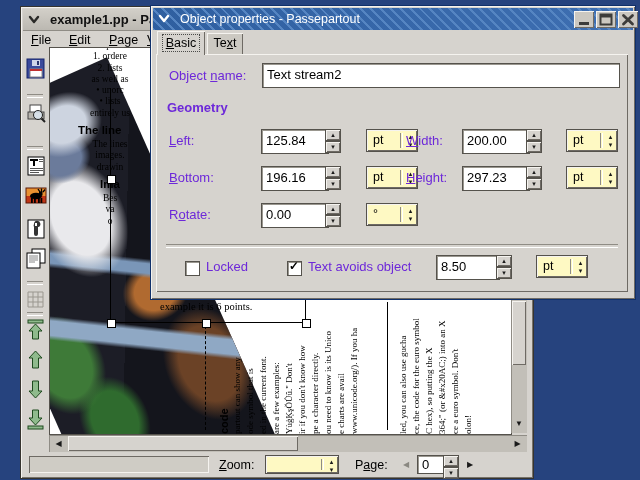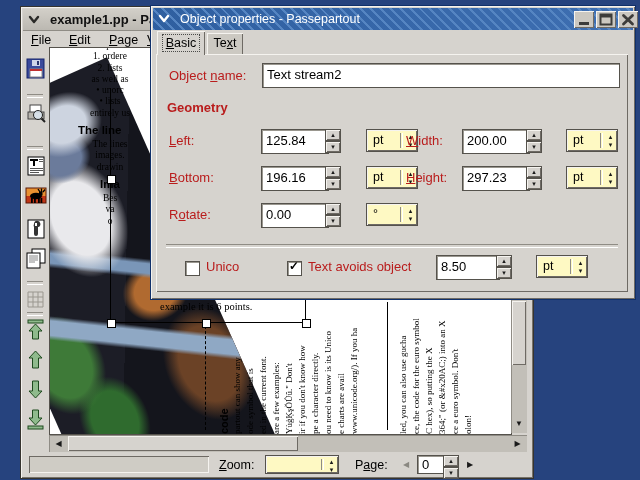--- a/index.html
+++ b/index.html
@@ -81,21 +81,21 @@
     box-shadow:inset 1px 1px #f4f2ee, inset -1px -1px #6e6a64;}
   .dtb{left:2px;top:2px;width:480px;height:22px;
     background:repeating-linear-gradient(45deg,#5585c2 0 2px,rgba(0,0,0,0) 2px 7px),linear-gradient(90deg,#2f5fa0,#3e6fb2);}
   .dtb .ttl{position:absolute;left:27px;top:4px;font-size:12.5px;font-weight:normal;color:#fff;white-space:nowrap;}
   .tbtn{position:absolute;top:3px;width:20px;height:17px;background:#cbc8c1;
     box-shadow:inset 1px 1px #f5f3ef, inset -1px -1px #6e6a64;}
   .tab{position:absolute;background:#d6d3ce;box-shadow:inset 1px 1px #f5f3ef, inset -1px 0 #6e6a64;
     font-size:12.5px;text-align:center;color:#000;}
   .panel{left:5px;top:48px;width:472px;height:238px;background:#d6d3ce;
     box-shadow:inset 1px 1px #f5f3ef, inset -1px -1px #6e6a64;}
-  .dl{position:absolute;font-size:13px;color:#b91c1c;white-space:nowrap;}
+  .dl{position:absolute;font-size:13px;color:#6d28d9;white-space:nowrap;}
   .cb{position:absolute;width:13px;height:13px;background:#fff;border:1px solid #55524c;
     box-shadow:inset 1px 1px #9a978f;}
   .ck{position:absolute;left:1px;top:-3px;font-size:12px;font-weight:bold;color:#000;}
   .sep2{position:absolute;height:2px;border-top:1px solid #8f8c85;border-bottom:1px solid #fff;}
 </style>
 </head>
 <body>
 
 <div class="screen">
 
@@ -391,21 +391,21 @@
         </span>
       <span class="combo" style="left:210px;top:149px;width:52px;">
           <span class="cv">°</span>
           <span class="cd"></span>
           <span class="ca">▴<br>▾</span>
         </span>
 
       <span class="sep2" style="left:10px;top:190px;width:452px;"></span>
 
       <span class="cb" style="left:29px;top:207px;"></span>
-      <span class="dl" style="left:50px;top:205px;">Unico</span>
+      <span class="dl" style="left:50px;top:205px;">Locked</span>
       <span class="cb" style="left:131px;top:207px;">
           <span class="ck">✓</span>
         </span>
       <span class="dl" style="left:152px;top:205px;">Text avoids object</span>
       <span class="abs entry" style="left:280px;top:201px;width:58px;height:23px;">8.50</span>
       <span class="spincol" style="left:340px;top:201px;">
           <span class="sp">▴</span>
           <span class="sp">▾</span>
         </span>
       <span class="combo" style="left:380px;top:201px;width:52px;">

